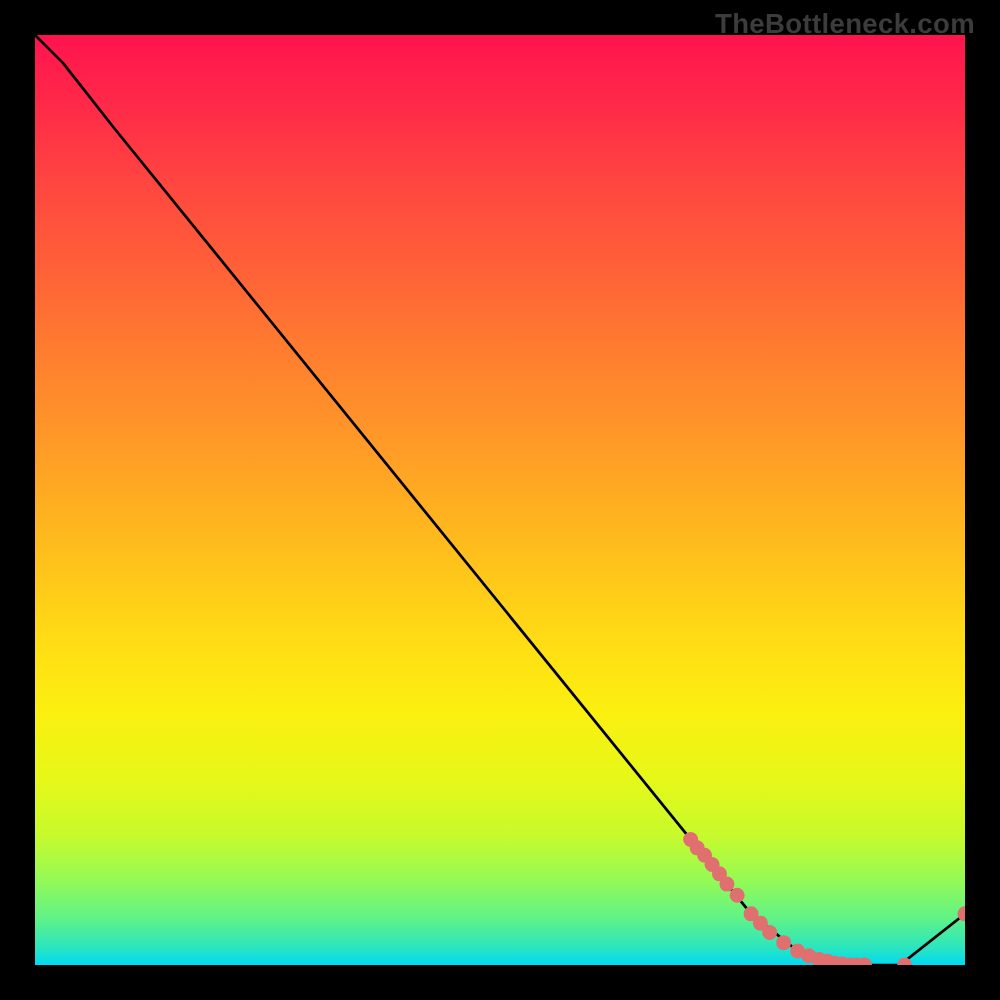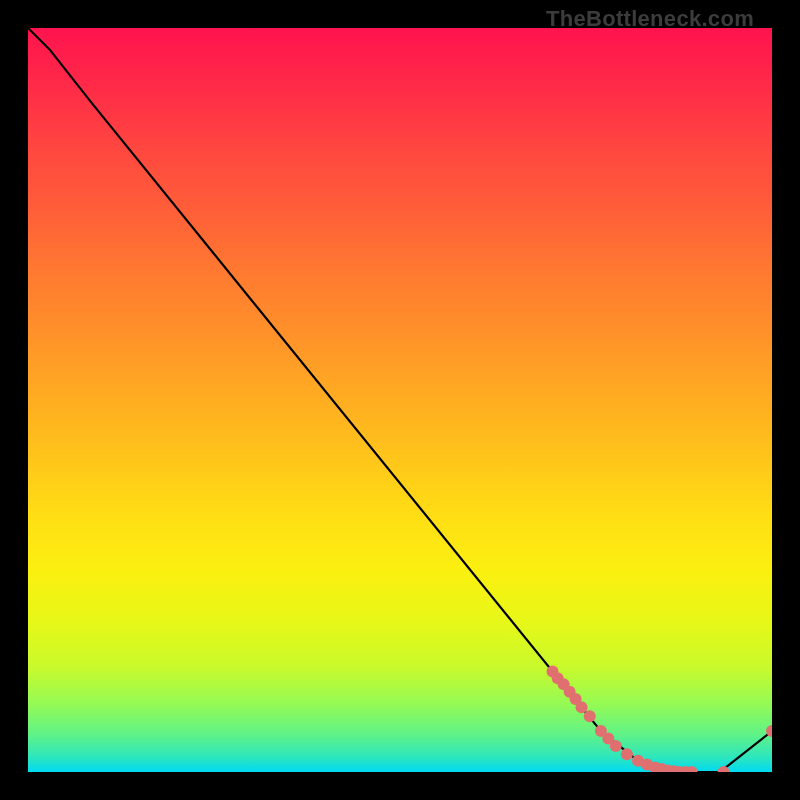--- a/index.html
+++ b/index.html
@@ -43,21 +43,21 @@
       #c8fa2c 86%,
       #93fa56 91%,
       #5ff288 95%,
       #2de6bd 98%,
       #00d9f2 100%
     );
   }
   .attribution {
     position: absolute;
     top: 6px;
-    right: 46px;
+    right: 20px;
     font-family: Arial, Helvetica, sans-serif;
     font-size: 22px;
     font-weight: bold;
     color: #3c3c3c;
     letter-spacing: 0.3px;
   }
   svg.overlay {
     position: absolute;
     left: 0;
     top: 0;

